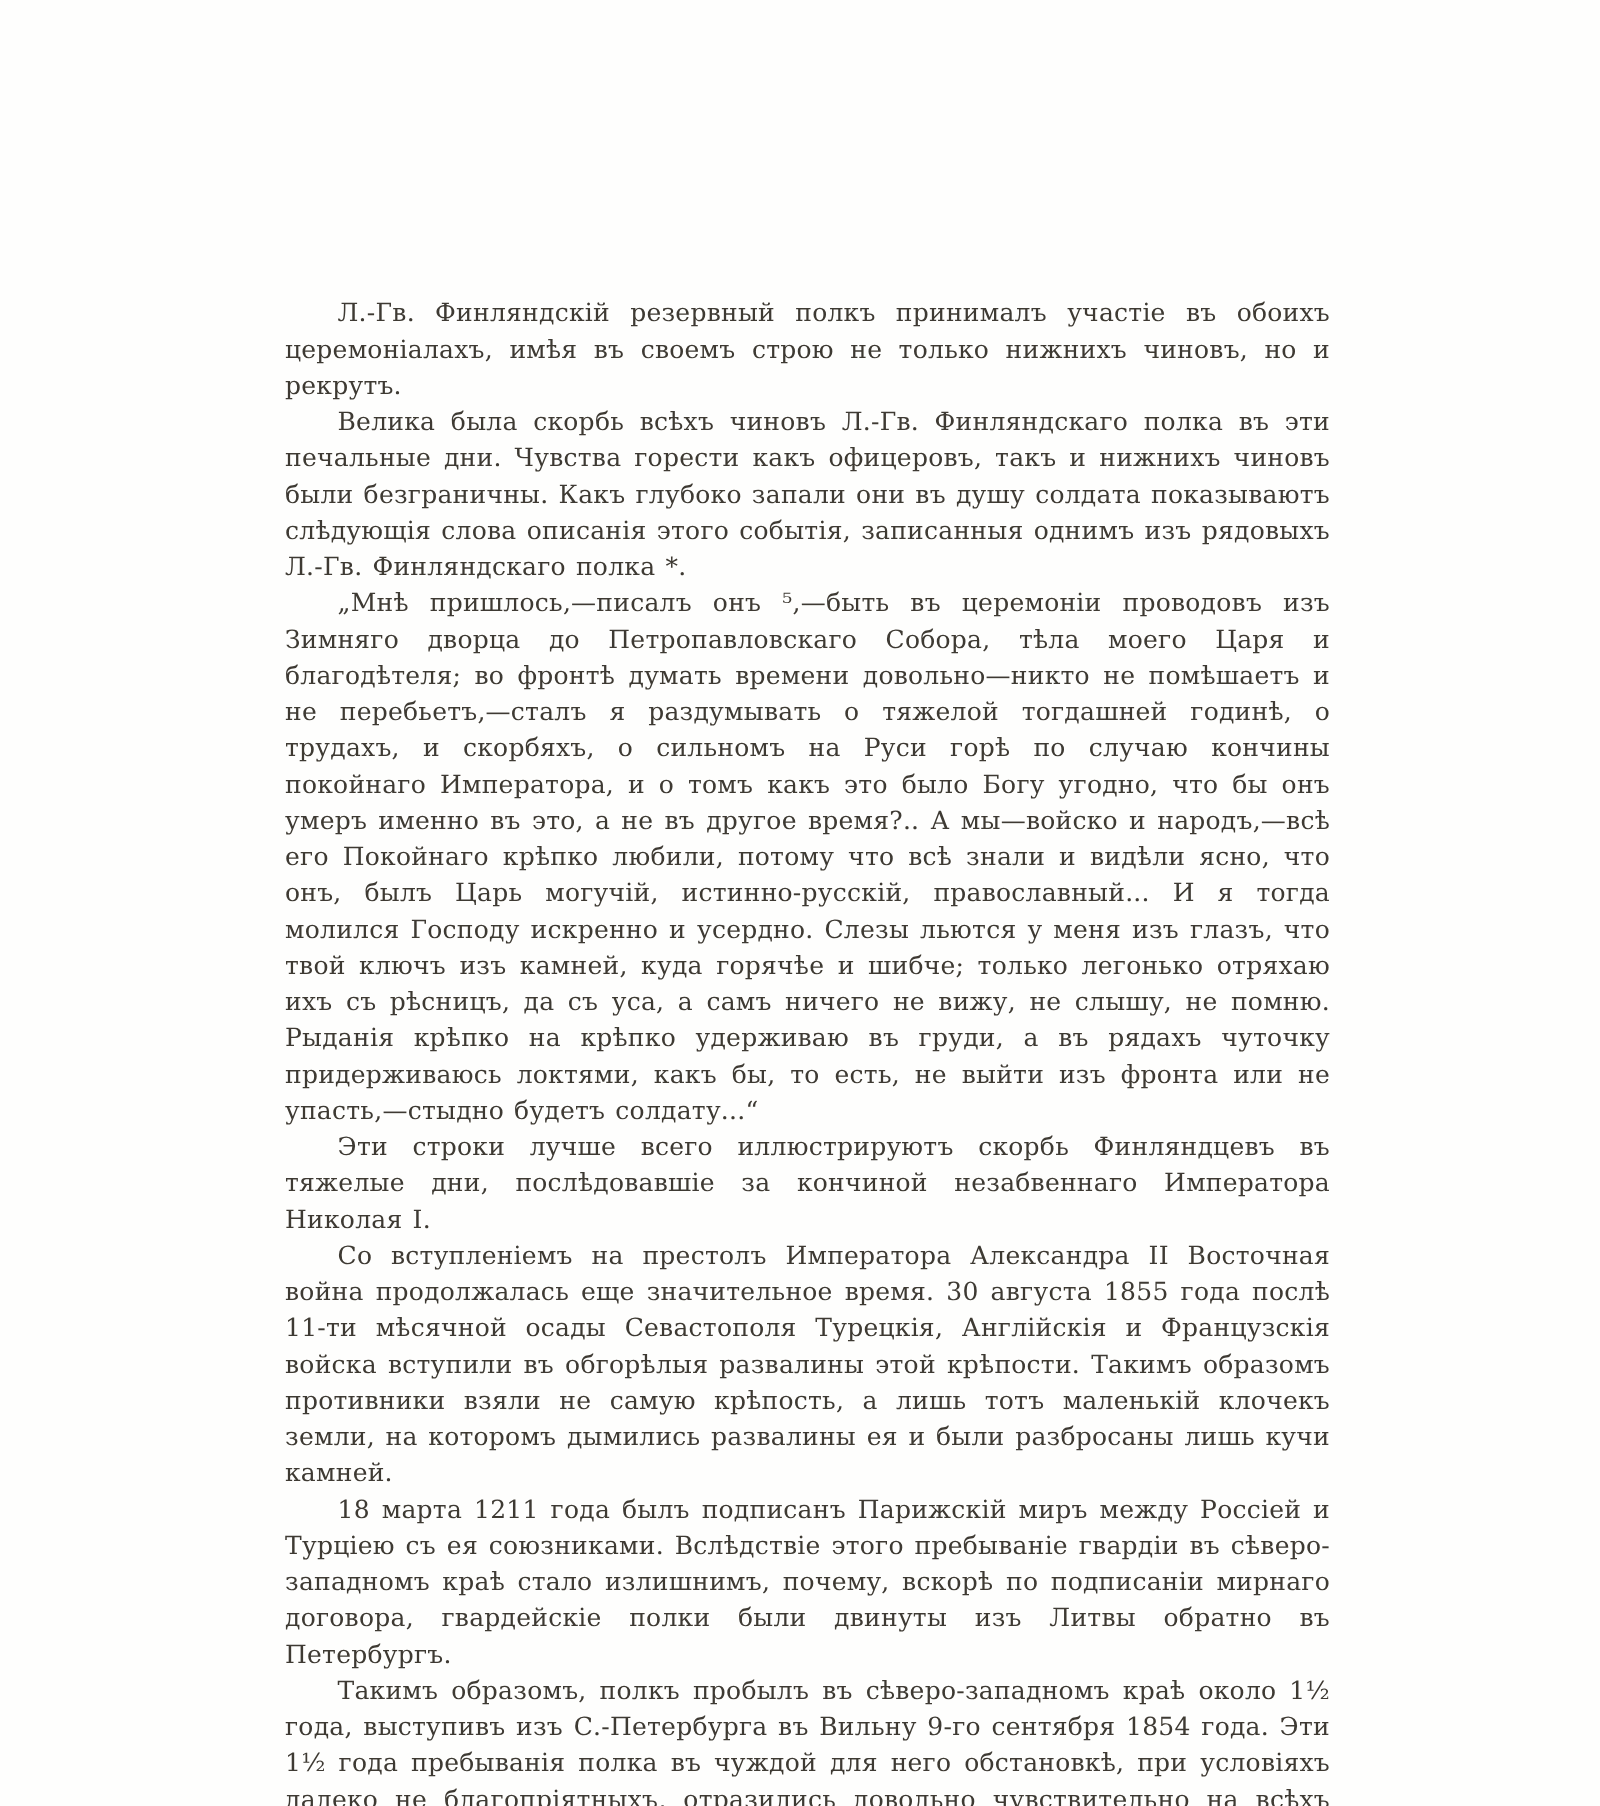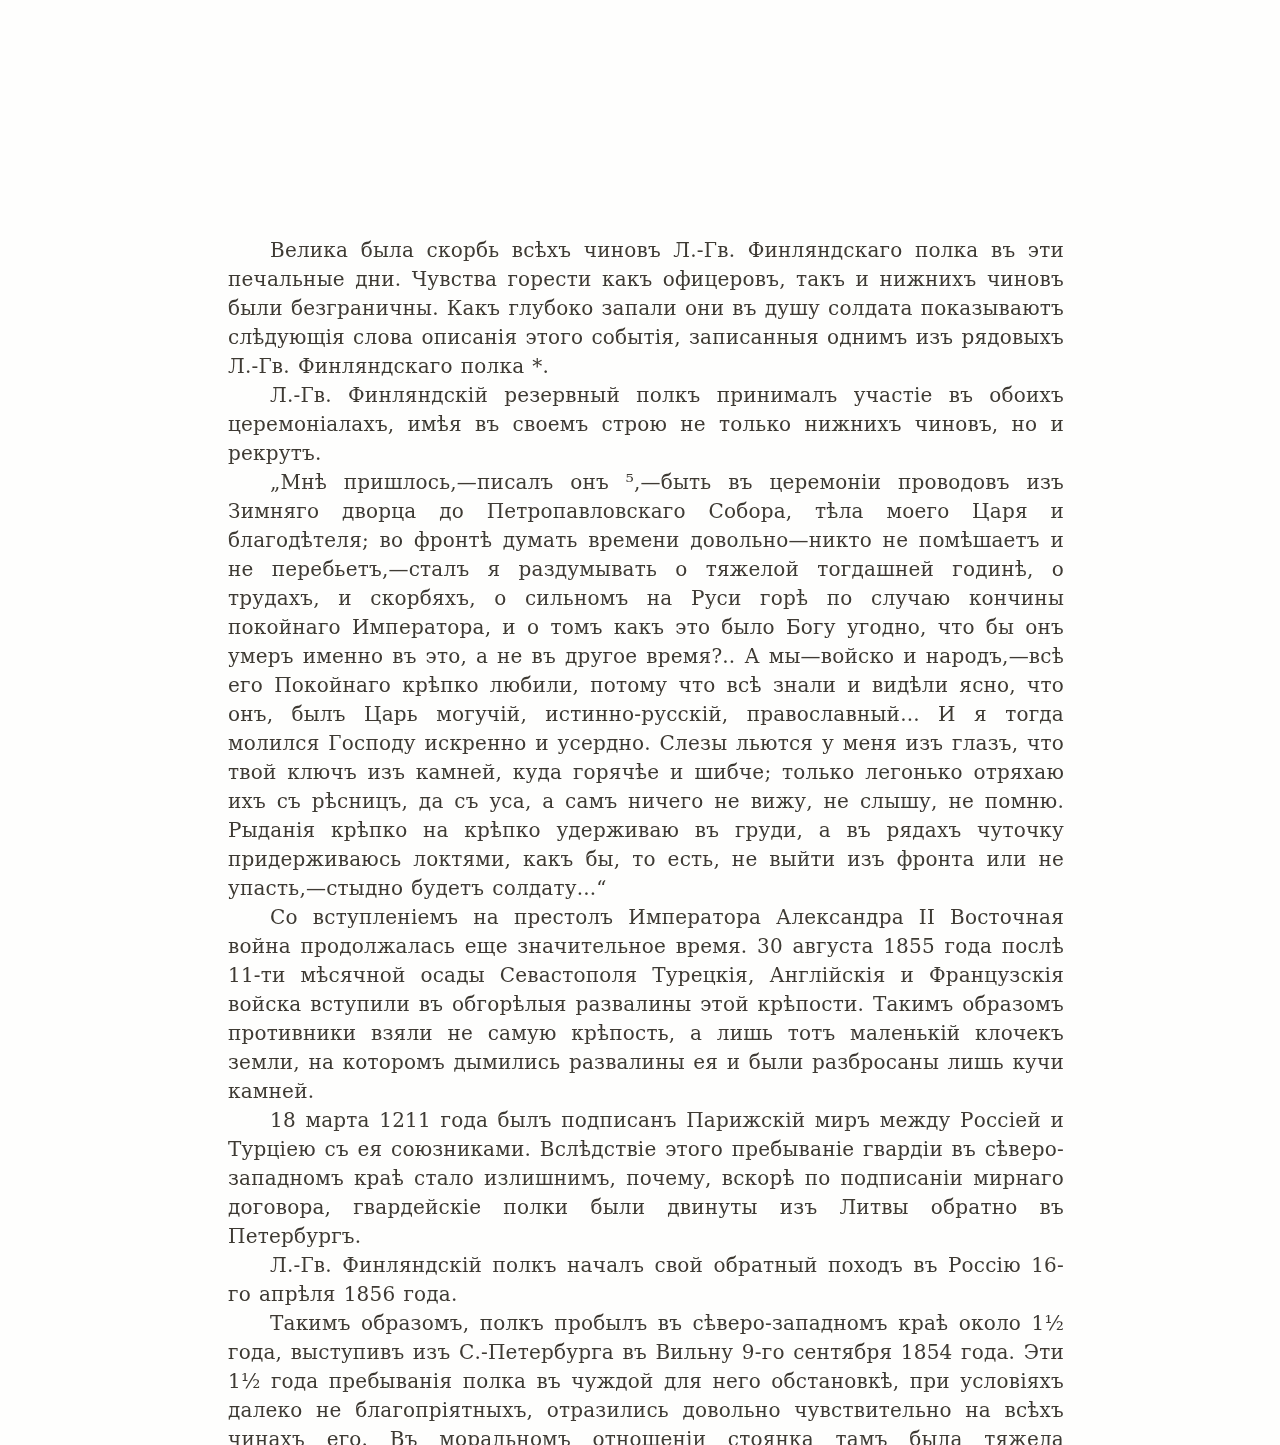--- a/index.html
+++ b/index.html
@@ -30,22 +30,22 @@
     text-indent: 42px;
     word-spacing: 1.5px;
     letter-spacing: 0.2px;
   }
 </style>
 </head>
 <body>
 
 <div class="page">
   <main class="text-block">
+    <p class="para">Л.-Гв. Финляндскій резервный полкъ принималъ участіе въ обоихъ церемоніалахъ, имѣя въ своемъ строю не только нижнихъ чиновъ, но и рекрутъ.</p>
     <p class="para">Велика была скорбь всѣхъ чиновъ Л.-Гв. Финляндскаго полка въ эти печальные дни. Чувства горести какъ офицеровъ, такъ и нижнихъ чиновъ были безграничны. Какъ глубоко запали они въ душу солдата показываютъ слѣдующія слова описанія этого событія, записанныя однимъ изъ рядовыхъ Л.-Гв. Финляндскаго полка *.</p>
-    <p class="para">Л.-Гв. Финляндскій резервный полкъ принималъ участіе въ обоихъ церемоніалахъ, имѣя въ своемъ строю не только нижнихъ чиновъ, но и рекрутъ.</p>
     <p class="para">„Мнѣ пришлось,—писалъ онъ ⁵,—быть въ церемоніи проводовъ изъ Зимняго дворца до Петропавловскаго Собора, тѣла моего Царя и благодѣтеля; во фронтѣ думать времени довольно—никто не помѣшаетъ и не перебьетъ,—сталъ я раздумывать о тяжелой тогдашней годинѣ, о трудахъ, и скорбяхъ, о сильномъ на Руси горѣ по случаю кончины покойнаго Императора, и о томъ какъ это было Богу угодно, что бы онъ умеръ именно въ это, а не въ другое время?.. А мы—войско и народъ,—всѣ его Покойнаго крѣпко любили, потому что всѣ знали и видѣли ясно, что онъ, былъ Царь могучій, истинно-русскій, православный... И я тогда молился Господу искренно и усердно. Слезы льются у меня изъ глазъ, что твой ключъ изъ камней, куда горячѣе и шибче; только легонько отряхаю ихъ съ рѣсницъ, да съ уса, а самъ ничего не вижу, не слышу, не помню. Рыданія крѣпко на крѣпко удерживаю въ груди, а въ рядахъ чуточку придерживаюсь локтями, какъ бы, то есть, не выйти изъ фронта или не упасть,—стыдно будетъ солдату...“</p>
+    <p class="para">Эти строки лучше всего иллюстрируютъ скорбь Финляндцевъ въ тяжелые дни, послѣдовавшіе за кончиной незабвеннаго Императора Николая I.</p>
     <p class="para">Со вступленіемъ на престолъ Императора Александра II Восточная война продолжалась еще значительное время. 30 августа 1855 года послѣ 11-ти мѣсячной осады Севастополя Турецкія, Англійскія и Французскія войска вступили въ обгорѣлыя развалины этой крѣпости. Такимъ образомъ противники взяли не самую крѣпость, а лишь тотъ маленькій клочекъ земли, на которомъ дымились развалины ея и были разбросаны лишь кучи камней.</p>
     <p class="para">18 марта 1211 года былъ подписанъ Парижскій миръ между Россіей и Турціею съ ея союзниками. Вслѣдствіе этого пребываніе гвардіи въ сѣверо-западномъ краѣ стало излишнимъ, почему, вскорѣ по подписаніи мирнаго договора, гвардейскіе полки были двинуты изъ Литвы обратно въ Петербургъ.</p>
-    <p class="para">Л.-Гв. Финляндскій полкъ началъ свой обратный походъ въ Россію 16-го апрѣля 1856 года.</p>
     <p class="para">Такимъ образомъ, полкъ пробылъ въ сѣверо-западномъ краѣ около 1½ года, выступивъ изъ С.-Петербурга въ Вильну 9-го сентября 1854 года. Эти 1½ года пребыванія полка въ чуждой для него обстановкѣ, при условіяхъ далеко не благопріятныхъ, отразились довольно чувствительно на всѣхъ чинахъ его. Въ моральномъ отношеніи стоянка тамъ была тяжела вслѣдствіе испытаній выпавшихъ на долю нашего оружія въ Восточной войнѣ. Севастопольская эпопея, приковывшая къ себѣ мысли и чувства всей Россіи, особенно болѣзненно отзывалась на сердцахъ гвардейцевъ, заброшенныхъ въ польскихъ</p>
 
   </main>
 </div>
 
 </body></html>

